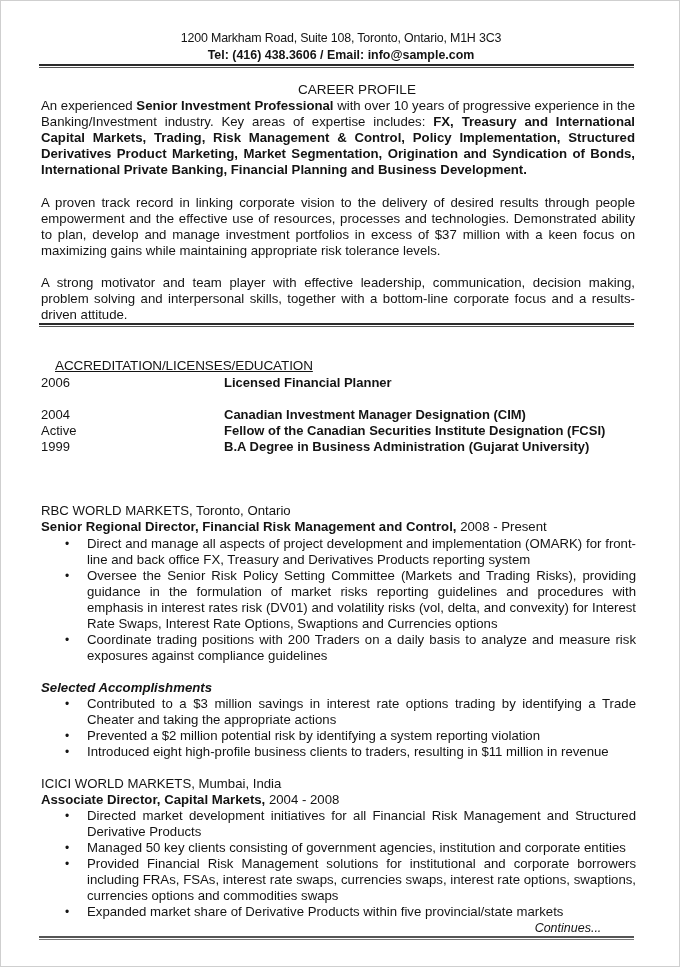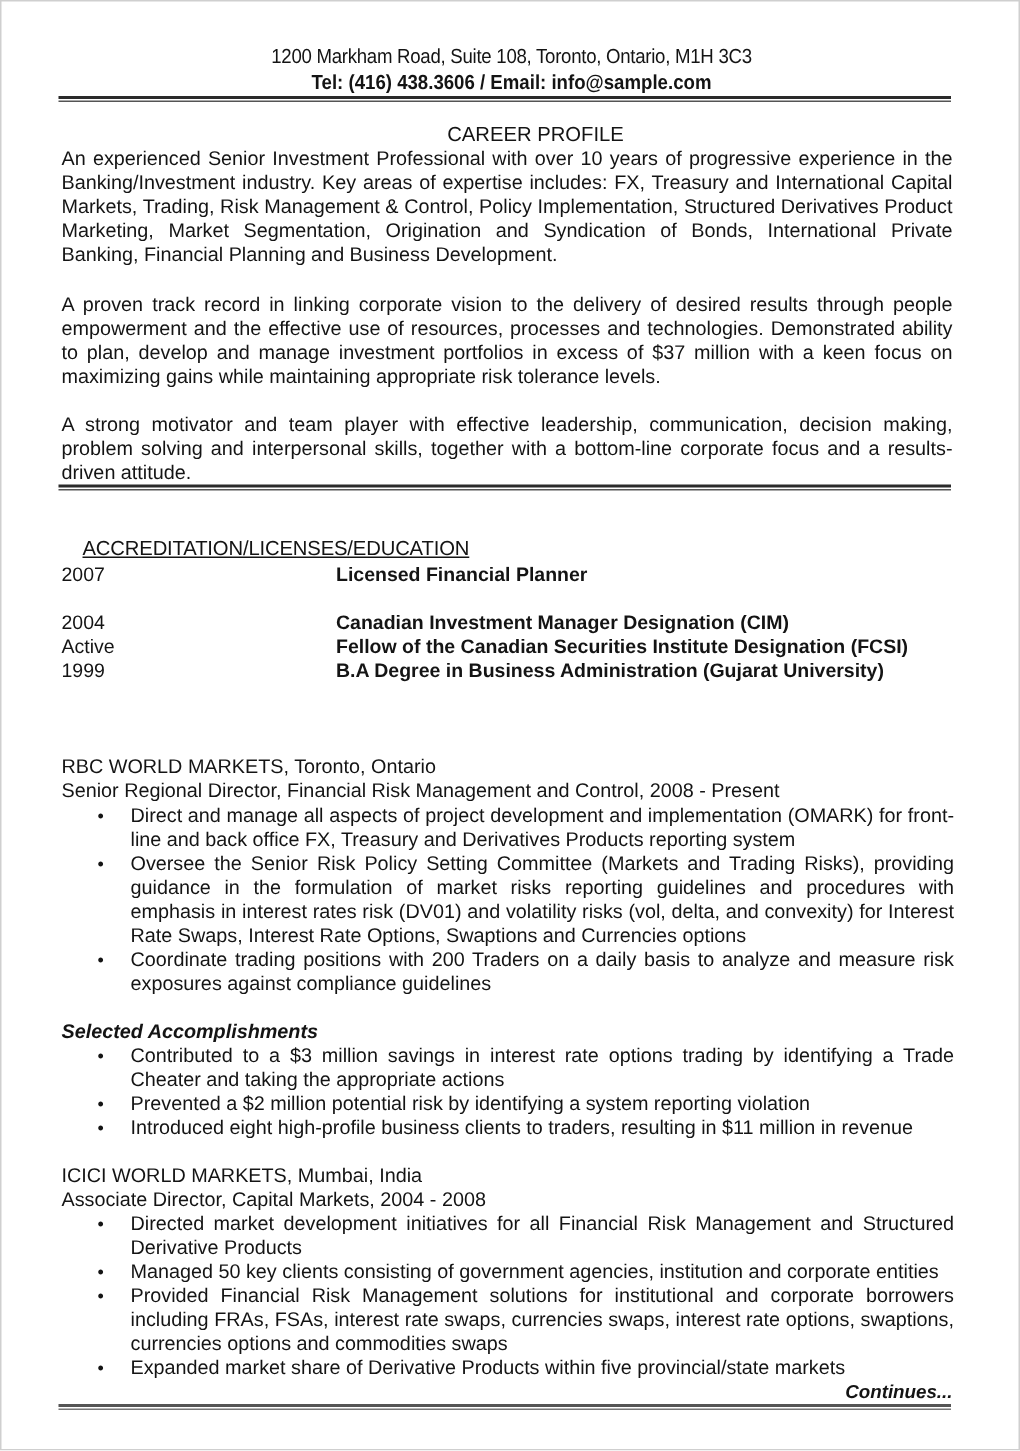--- a/index.html
+++ b/index.html
@@ -39,21 +39,21 @@
 
     .career-title {
       position: absolute; left: 16px; width: 680px; top: 81px;
       text-align: center; font-size: 13.5px;
     }
     .para {
       position: absolute; left: 40px; width: 594px;
       font-size: 13.2px; line-height: 16px; text-align: justify;
       text-align-last: left;
     }
-    .para b { font-weight: normal; }
+    .para b { font-weight: bold; }
     .p1 { top: 97px; }
     .p2 { top: 194px; }
     .p3 { top: 274px; }
 
     .section-heading {
       position: absolute; left: 40px; font-size: 13.5px;
       text-decoration: underline; font-weight: normal;
       letter-spacing: -0.1px;
       margin-left: 14px;
     }
@@ -66,42 +66,42 @@
     }
     .cred-year { position: absolute; left: 0; top: 0; }
     .cred-title { position: absolute; left: 183px; top: 0; font-weight: bold; }
 
     .company {
       position: absolute; left: 40px; font-size: 13.2px;
     }
     .role {
       position: absolute; left: 40px; font-size: 13.2px;
     }
-    .role b { font-weight: normal; }
+    .role b { font-weight: bold; }
 
     .subhead {
       position: absolute; left: 40px; font-size: 13.2px;
       font-weight: bold; font-style: italic;
     }
 
     .bullets {
       position: absolute; left: 86px; width: 549px;
       margin: 0; padding: 0; list-style: none;
       font-size: 13.2px; line-height: 16px;
     }
     .bullets li {
       position: relative; text-align: justify; text-align-last: left;
     }
     .bullets li::before {
       content: "\2022"; position: absolute; left: -22px; top: 0;
       font-size: 12px;
     }
     .continues {
       position: absolute; left: 500px; width: 134px; top: 920px;
-      text-align: right; font-size: 12.5px; font-weight: bold; font-style: italic;
+      text-align: center; font-size: 12.5px; font-weight: normal; font-style: italic;
     }
   </style>
 </head>
 <body>
 
 <div class="page">
 
   <div class="header-address">1200 Markham Road, Suite 108, Toronto, Ontario, M1H 3C3</div>
   <div class="header-contact">Tel: (416) 438.3606  / Email: info@sample.com</div>
   <div class="rule rule-top"></div>
@@ -111,21 +111,21 @@
   <div class="para p1"><span>An experienced </span><b>Senior Investment Professional</b><span> with over 10 years of progressive experience in the Banking/Investment industry.  Key areas of expertise includes: </span><b>FX, Treasury and International Capital Markets, Trading, Risk Management &amp; Control, Policy Implementation, Structured Derivatives Product Marketing, Market Segmentation, Origination and Syndication of Bonds, International Private Banking, Financial Planning and Business Development.</b></div>
 
   <div class="para p2">A proven track record in linking corporate vision to the delivery of desired results through people empowerment and the effective use of resources, processes and technologies. Demonstrated ability to plan, develop and manage investment portfolios in excess of $37 million with a keen focus on maximizing gains while maintaining appropriate risk tolerance levels.</div>
   <div class="para p3">A strong motivator and team player with effective leadership, communication, decision making, problem solving and interpersonal skills, together with a bottom-line corporate focus and a results-driven attitude.</div>
 
   <div class="rule rule-mid"></div>
 
   <div class="section-heading sh-accred">ACCREDITATION/LICENSES/EDUCATION</div>
 
   <div class="cred-row" style="top:374px">
-    <span class="cred-year">2007</span>
+    <span class="cred-year">2006</span>
     <span class="cred-title">Licensed Financial Planner</span>
   </div>
   <div class="cred-row" style="top:406px">
     <span class="cred-year">2004</span>
     <span class="cred-title">Canadian Investment Manager Designation (CIM)</span>
   </div>
   <div class="cred-row" style="top:422px">
     <span class="cred-year">Active</span>
     <span class="cred-title">Fellow of the Canadian  Securities Institute Designation (FCSI)</span>
   </div>

